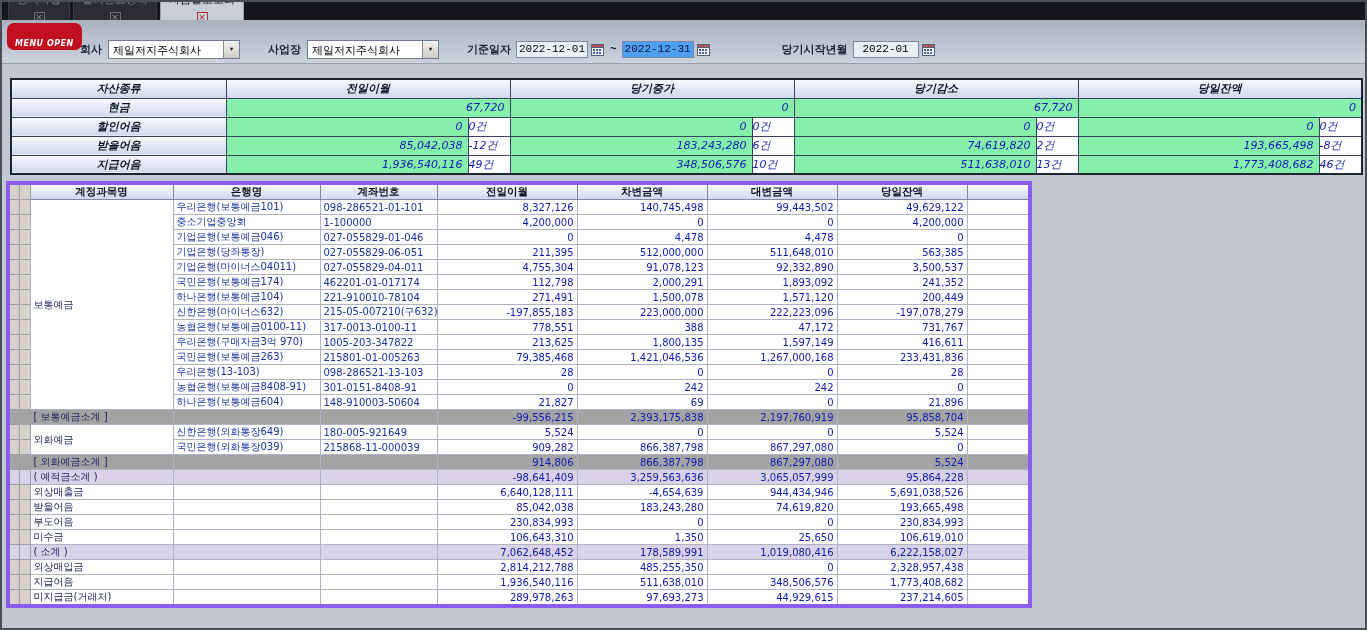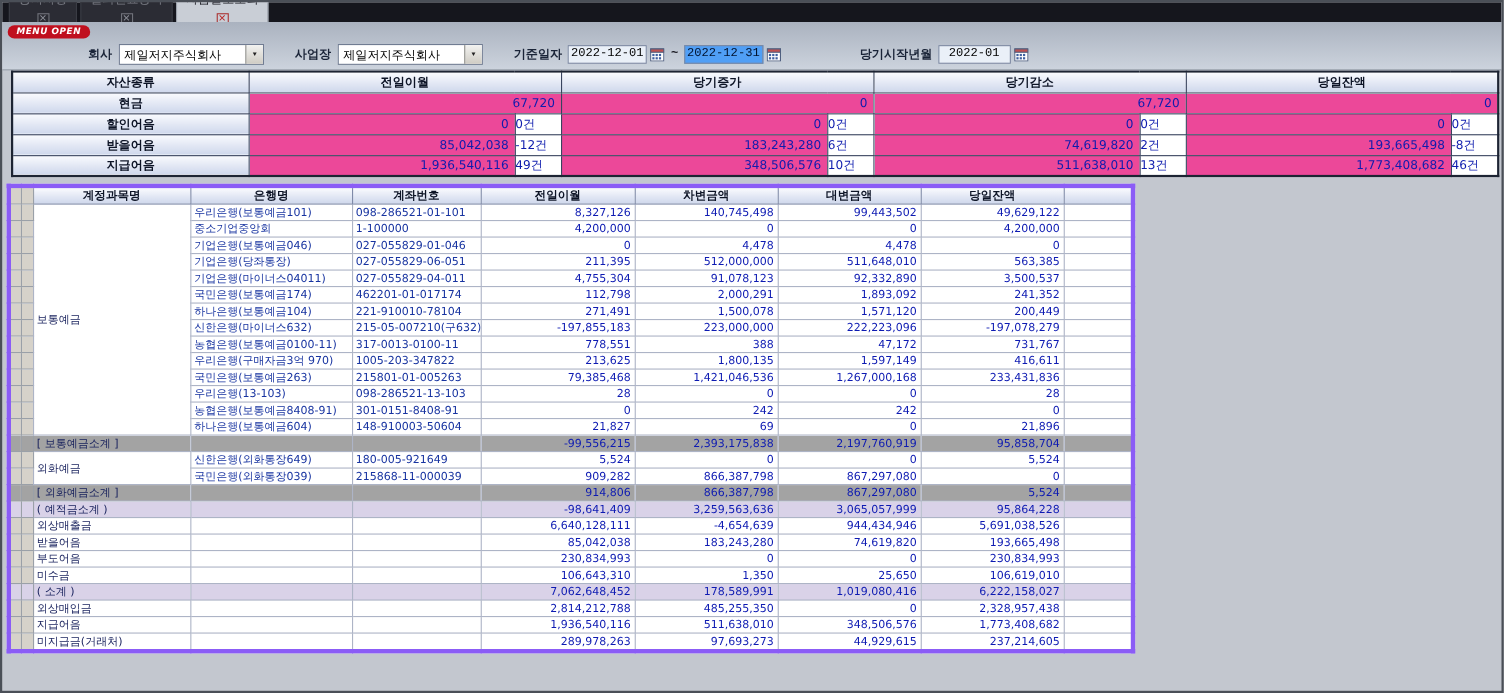--- a/index.html
+++ b/index.html
@@ -9,39 +9,39 @@
   
   .tabbar{height:18px;background:#15161d;display:flex;align-items:flex-end;padding-left:6px;gap:3px;}
   .tab{display:flex;align-items:center;gap:5px;height:29px;padding:0 8px;font-size:11px;cursor:pointer;white-space:nowrap;flex-direction:column;}
   .tab.inactive{background:#2b2c34;color:#7e8089;border:1px solid #3a3c44;border-bottom:none;}
   .tab.active{background:#c9ced6;color:#101018;border:1px solid #9aa0aa;border-bottom:none;}
   .close{display:inline-block;width:11px;height:11px;line-height:9px;font-size:9px;text-align:center;border:1px solid #70727a;color:#8e9099;}
   .tab.active .close{border-color:#a33;color:#b22;}
 
   
   .toolbar{height:44px;background:linear-gradient(180deg,#aab2bf,#ccd3dd);position:relative;border-bottom:1px solid #98a0ac;}
-  .menu-open{position:absolute;left:5px;top:3px;background:#c00f1e;color:#fff;font-size:8px;font-weight:bold;font-style:italic;padding:1px 8px 2px;border-radius:7px;letter-spacing:.5px;cursor:pointer;text-align:right;}
+  .menu-open{position:absolute;left:5px;top:3px;background:#c00f1e;color:#fff;font-size:8px;font-weight:bold;font-style:italic;padding:16px 8px 2px;border-radius:7px;letter-spacing:.5px;cursor:pointer;text-align:right;}
   .filterbar{position:absolute;left:0;right:0;bottom:4px;display:flex;align-items:center;height:20px;font-family:Liberation Mono, monospace;}
   .flabel{font-weight:bold;color:#1a2438;white-space:nowrap;}
   .ml-company{margin-left:78px;} .ml-workplace{margin-left:28px;} .ml-date{margin-left:28px;} .ml-period{margin-left:72px;}
   .selbox{display:flex;width:132px;height:19px;background:#fff;border:1px solid #707c92;margin-left:6px;cursor:pointer;}
   .selbox .val{flex:1;padding:2px 4px;overflow:hidden;white-space:nowrap;color:#000;}
   .selbox .btn{width:16px;background:linear-gradient(#f2f2f0,#cfccc4);border-left:1px solid #8a8a86;font-size:6px;line-height:17px;text-align:center;color:#222;}
   .datebox{width:72px;height:17px;border:1px solid #7c88a0;background:#eaf0f8;color:#000;text-align:center;line-height:15px;margin-left:5px;cursor:text;}
   .datebox.hl{background:#509ff6;color:#00122e;}
   .datebox.period{width:66px;}
   .cal{display:inline-block;width:13px;height:13px;margin-left:3px;cursor:pointer;}
   .tilde{margin-left:6px;color:#101018;font-weight:bold;}
 
   
-  .sumtab{border-collapse:collapse;table-layout:fixed;width:1351px;margin:0 0 0 8px;border:2px solid #1d2433;background:#fff;}
+  .sumtab{border-collapse:collapse;table-layout:fixed;width:1351px;margin:14px 0 0 8px;border:2px solid #1d2433;background:#fff;font-style:italic;}
   .sumtab td{border:1px solid #39445f;overflow:hidden;white-space:nowrap;height:19px;}
   .hdrcell{background:linear-gradient(180deg,#fafbfe,#e2e7f4 55%,#cfd8ec);text-align:center;font-weight:bold;color:#0d1426;height:17px;}
   .sum-label{background:linear-gradient(180deg,#fafbfe,#e2e7f4 55%,#cfd8ec);text-align:center;font-weight:bold;color:#0d1426;}
-  .sum-amt{background:#ec4899;color:#0e1cae;text-align:right;padding-right:5px;}
+  .sum-amt{background:#86efac;color:#0e1cae;text-align:right;padding-right:5px;}
   .sum-cnt{background:#fff;color:#0e1cae;padding-right:4px;}
 
   
   .dettab{border-collapse:collapse;table-layout:fixed;width:1022px;margin:6px 0 0 4px;border:4px solid #8b5cf6;background:#fff;}
   .dettab td{border:1px solid #adb4c6;height:15px;font-size:10px;padding:0 3px;overflow:hidden;white-space:nowrap;}
   .dettab td.hdrcell{height:16px;font-size:10.5px;border:1px solid #7f8aa8;}
   .dettab tr td.g{background:#d6d2ca;border:1px solid #9aa0a8;padding:0;}
   .acct{color:#17205c;vertical-align:middle;background:#fff;}
   .bank,.accno{color:#1733a0;}
   .num{color:#0d1ab2;text-align:right;}

